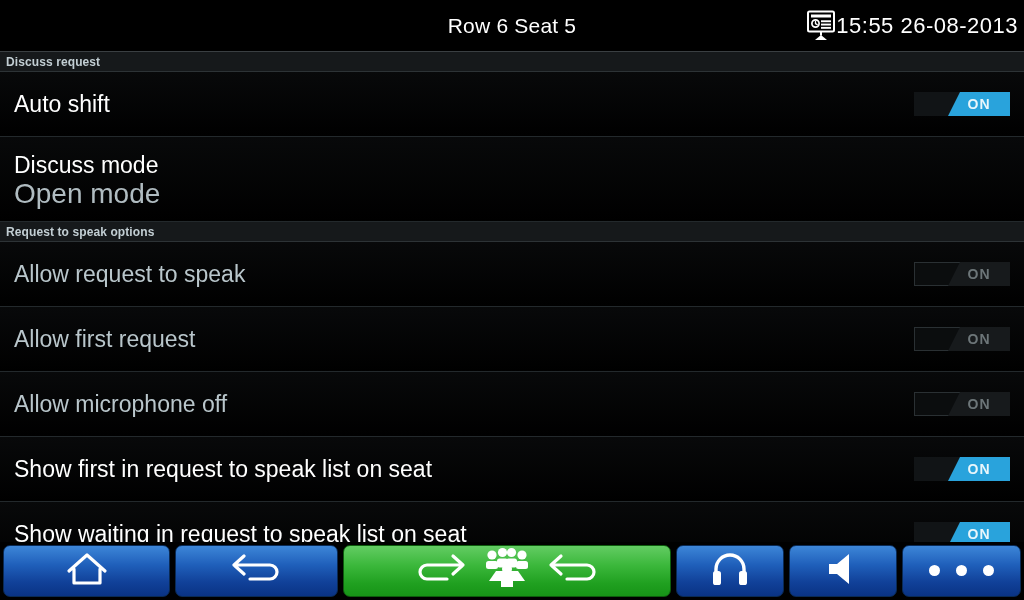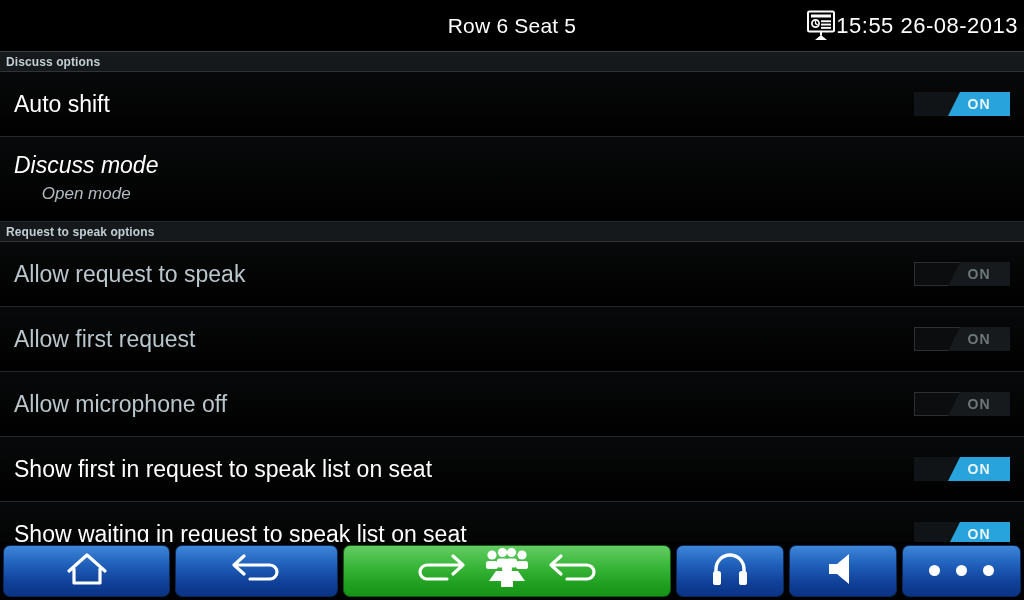--- a/index.html
+++ b/index.html
@@ -68,33 +68,32 @@
   .row{
     position:relative;
     display:flex;
     align-items:center;
     justify-content:space-between;
     padding:0 14px 0 14px;
     border-bottom:1px solid #23292c;
     background:linear-gradient(180deg,#08090a 0%,#000000 100%);
   }
   .row.h65{ height:65px; }
-  .row.h85{ height:85px;font-style:italic; }
+  .row.h85{ height:85px; }
   .row-texts{ display:flex; flex-direction:column; gap:3px; }
   .row-title{
     color:#ffffff;
     font-size:23px;
     line-height:27px;
   }
   .row-title.dim{ color:#b9c6cb; }
   .row-sub{
     color:#b0bcc1;
-    font-size:17px;
+    font-size:28px;
     line-height:24px;
-    text-align:center;
   }
 
   
   .toggle{
     position:relative;
     width:96px;
     height:24px;
     overflow:hidden;
     flex:0 0 auto;
     padding-left:6px;
@@ -187,21 +186,21 @@
         <rect x="15" y="16.9" width="10" height="1.9" fill="#ffffff"></rect>
         <rect x="14" y="21.5" width="2" height="4" fill="#ffffff"></rect>
         <path d="M9 30 L15 25 L21 30 Z" fill="#ffffff"></path>
       </svg>
     </span>
     <span class="status-clock">15:55 26-08-2013</span>
   </div>
 </div>
 
 <div class="section-header">
-  <span>Discuss options</span>
+  <span>Discuss request</span>
 </div>
 
 <div class="list">
 
   <div class="row h65">
     <div class="row-texts">
       <div class="row-title">Auto shift</div>
     </div>
     <div class="toggle">
       <span class="track"></span>

